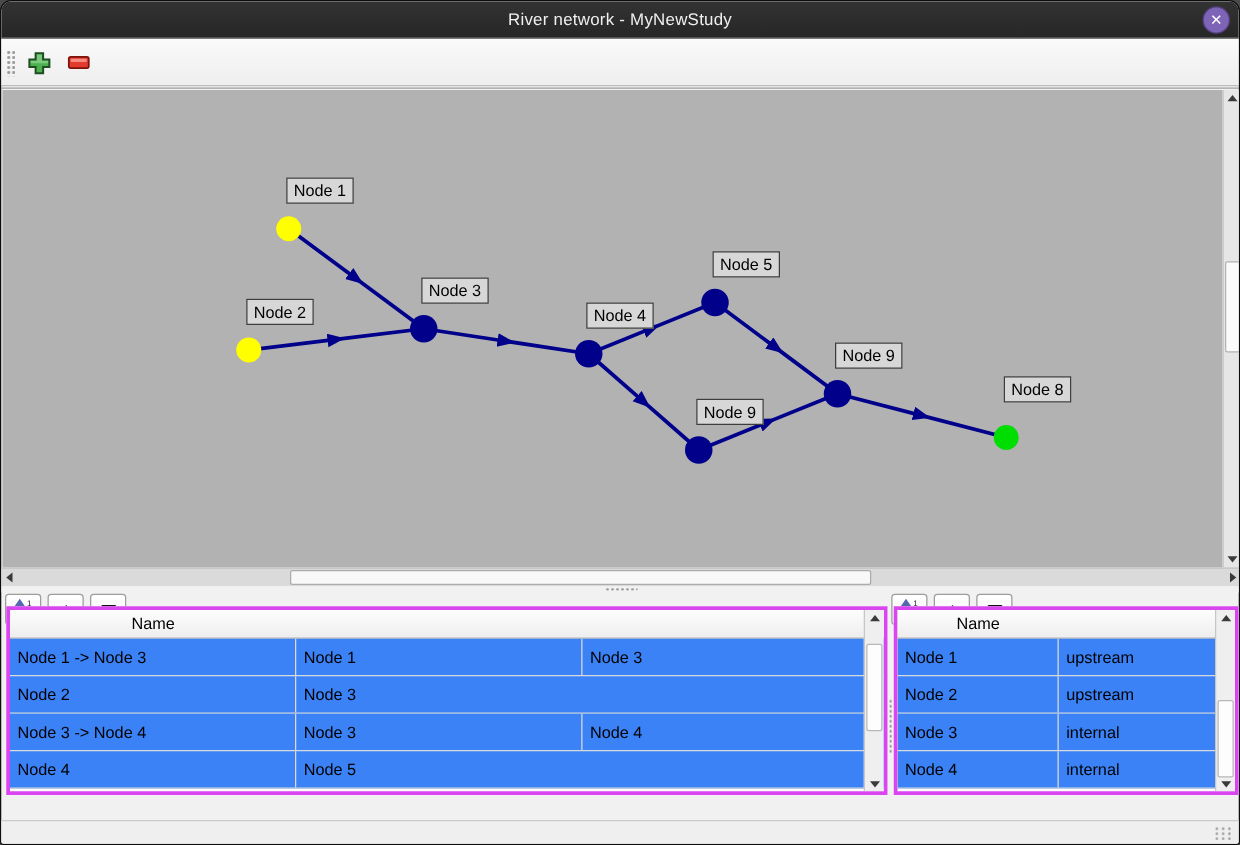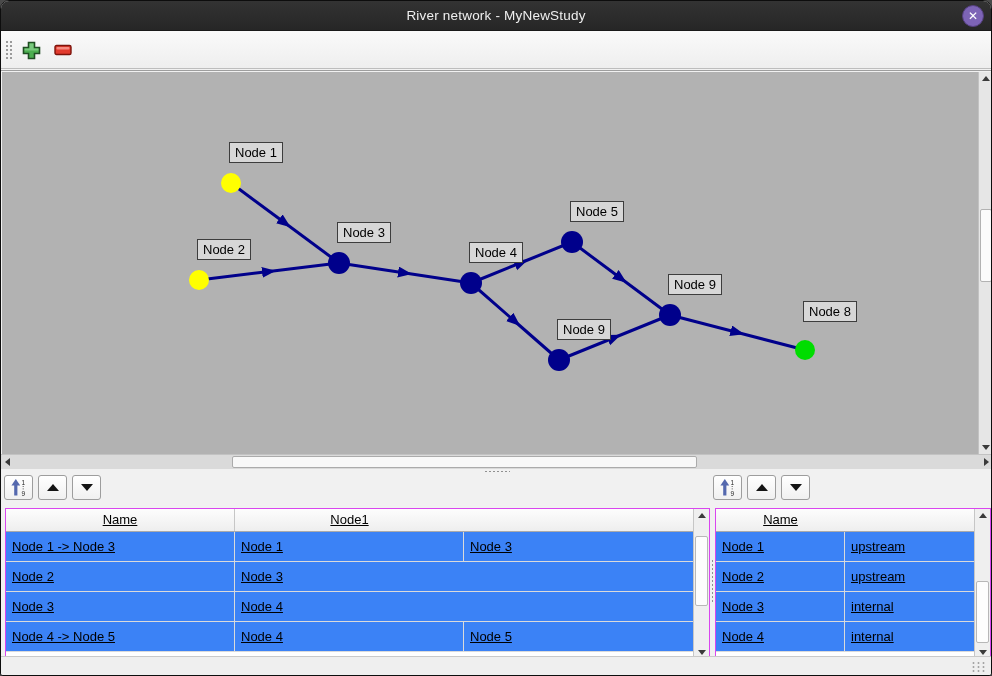--- a/index.html
+++ b/index.html
@@ -53,21 +53,21 @@
 
   
   .panel-btn{position:absolute;top:474px;width:29px;height:25px;background:linear-gradient(#ffffff,#f0f0f0);
              border:1px solid #9d9d9d;border-radius:3px;display:flex;align-items:center;justify-content:center;}
   #lt-sort{left:3px;}  #lt-up{left:37px;}  #lt-down{left:71px;}
   #rt-sort{left:712px;}#rt-up{left:746px;}#rt-down{left:780px;}
   .btn-tri-up{border-width:0 6px 7px 6px;border-color:transparent transparent #141414 transparent;}
   .btn-tri-down{border-width:7px 6px 0 6px;border-color:#141414 transparent transparent transparent;}
 
   
-  .tbl{position:absolute;top:507px;background:#fff;border:1px solid #d946ef;overflow:hidden;text-decoration:underline;}
+  .tbl{position:absolute;top:484px;background:#fff;border:3px solid #d946ef;overflow:hidden;}
   #edges-table{left:4px;width:705px;height:151px;}
   #nodes-table{left:714px;width:276px;height:151px;}
   .t-head{display:grid;height:23px;background:linear-gradient(#fdfdfd,#eeeeee);border-bottom:1px solid #aaaaaa;}
   .h-cell{font-size:13px;line-height:22px;text-align:center;color:#000;border-right:1px solid #c6c6c6;overflow:hidden;}
   .h-cell:last-child{border-right:none;}
   .t-row{display:grid;height:30px;border-bottom:1px solid #dadada;background:#3b82f6;}
   .c-cell{font-size:13px;line-height:29px;padding-left:6px;color:#000;border-right:1px solid #dadada;
           overflow:hidden;white-space:nowrap;}
   .c-cell:last-child{border-right:none;}
   #edges-table .t-head,#edges-table .t-row{grid-template-columns:229px 229px 229px;}
@@ -198,38 +198,37 @@
   <div class="panel-btn" id="rt-up">
       <div class="tri btn-tri-up"></div>
     </div>
   <div class="panel-btn" id="rt-down">
       <div class="tri btn-tri-down"></div>
     </div>
 
   <div class="tbl" id="edges-table">
     <div class="t-head">
         <div class="h-cell">Name</div>
-        <div class="h-cell">Node1</div>
       </div>
     <div class="t-body">
         <div class="t-row">
           <div class="c-cell">Node 1 -&gt; Node 3</div>
           <div class="c-cell">Node 1</div>
           <div class="c-cell">Node 3</div>
         </div>
         <div class="t-row">
           <div class="c-cell">Node 2</div>
           <div class="c-cell">Node 3</div>
         </div>
         <div class="t-row">
+          <div class="c-cell">Node 3 -&gt; Node 4</div>
           <div class="c-cell">Node 3</div>
           <div class="c-cell">Node 4</div>
         </div>
         <div class="t-row">
-          <div class="c-cell">Node 4 -&gt; Node 5</div>
           <div class="c-cell">Node 4</div>
           <div class="c-cell">Node 5</div>
         </div>
       </div>
     <div class="tbl-vscroll">
       <div class="sb-arrow" style="left:0;right:0;top:0;height:12px;">
           <div class="tri tri-up"></div>
         </div>
       <div class="thumb"></div>
       <div class="sb-arrow" style="left:0;right:0;bottom:0;height:12px;">

